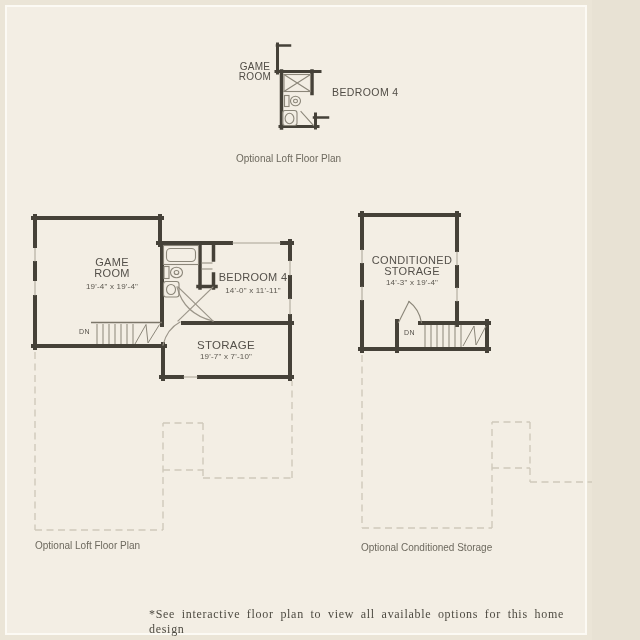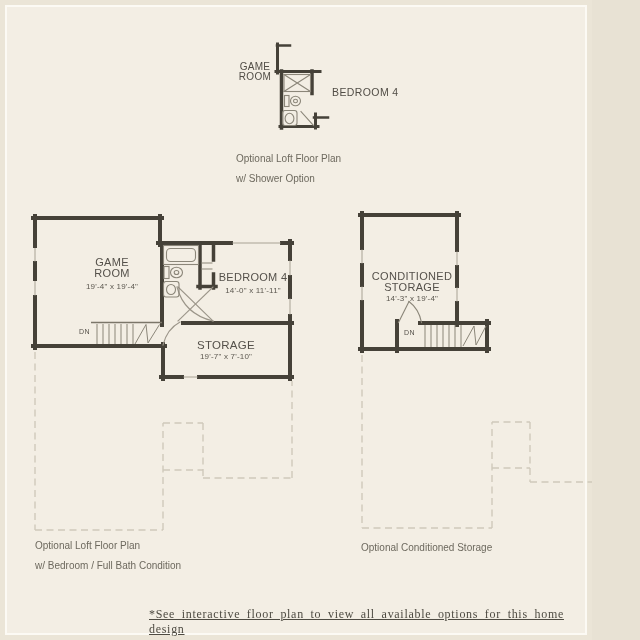--- a/index.html
+++ b/index.html
@@ -14,21 +14,21 @@
   .abs{position:absolute;}
   svg.linework{position:absolute;left:0;top:0;}
   .roomlabel{text-align:center;color:#54504a;letter-spacing:.3px;}
   .roomlabel .nm{font-size:11px;line-height:11px;}
   .roomlabel .dim{font-size:8px;line-height:9px;margin-top:3px;letter-spacing:.2px;color:#5b574f;}
   .reflabel{font-size:10px;line-height:9.5px;text-align:center;letter-spacing:.3px;color:#514d46;}
   .caption{font-size:10px;line-height:20px;color:#6d695e;}
   .dn{font-size:7px;letter-spacing:.5px;color:#55514a;}
   .footnote{
     font-family:"Liberation Serif", serif;
-    font-size:12px;color:#4e4b42;letter-spacing:.7px;word-spacing:3px;text-decoration:underline;
+    font-size:12px;color:#4e4b42;letter-spacing:.7px;word-spacing:3px;
   }
 </style>
 </head>
 <body>
 
 <div class="canvas">
   <div class="edge"></div>
   <div class="frame"></div>
 
   <svg class="linework" width="640" height="640" viewBox="0 0 640 640">
@@ -164,44 +164,42 @@
   </svg>
 
   <div class="abs reflabel" style="left:236px;top:62px;width:38px;">
     <div>GAME</div>
     <div>ROOM</div>
   </div>
   <div class="abs" style="left:332px;top:86px;font-size:10.5px;letter-spacing:.4px;color:#514d46;">BEDROOM 4</div>
 
   <div class="abs caption" style="left:236px;top:149px;">
     <div>Optional Loft Floor Plan</div>
-    <div>w/ Shower Option</div>
   </div>
 
   <div class="abs roomlabel" style="left:77px;top:257px;width:70px;">
     <div class="nm">GAME</div>
     <div class="nm">ROOM</div>
     <div class="dim">19'-4" x 19'-4"</div>
   </div>
   <div class="abs roomlabel" style="left:206px;top:272px;width:94px;">
     <div class="nm">BEDROOM 4</div>
     <div class="dim">14'-0" x 11'-11"</div>
   </div>
   <div class="abs roomlabel" style="left:179px;top:340px;width:94px;">
     <div class="nm" style="font-size:11.5px;">STORAGE</div>
     <div class="dim" style="margin-top:1px;">19'-7" x 7'-10"</div>
   </div>
   <div class="abs dn" style="left:79px;top:328px;">DN</div>
 
   <div class="abs caption" style="left:35px;top:536px;">
     <div>Optional Loft Floor Plan</div>
-    <div>w/ Bedroom / Full Bath Condition</div>
-  </div>
-
-  <div class="abs roomlabel" style="left:355px;top:255px;width:114px;margin-top:16px;">
+  </div>
+
+  <div class="abs roomlabel" style="left:355px;top:255px;width:114px;">
     <div class="nm">CONDITIONED</div>
     <div class="nm">STORAGE</div>
     <div class="dim" style="margin-top:1px;">14'-3" x 19'-4"</div>
   </div>
   <div class="abs dn" style="left:404px;top:329px;">DN</div>
 
   <div class="abs caption" style="left:361px;top:538px;">Optional Conditioned Storage</div>
 
   <div class="abs footnote" style="left:149px;top:607px;">*See interactive floor plan to view all available options for this home design</div>
 </div>

